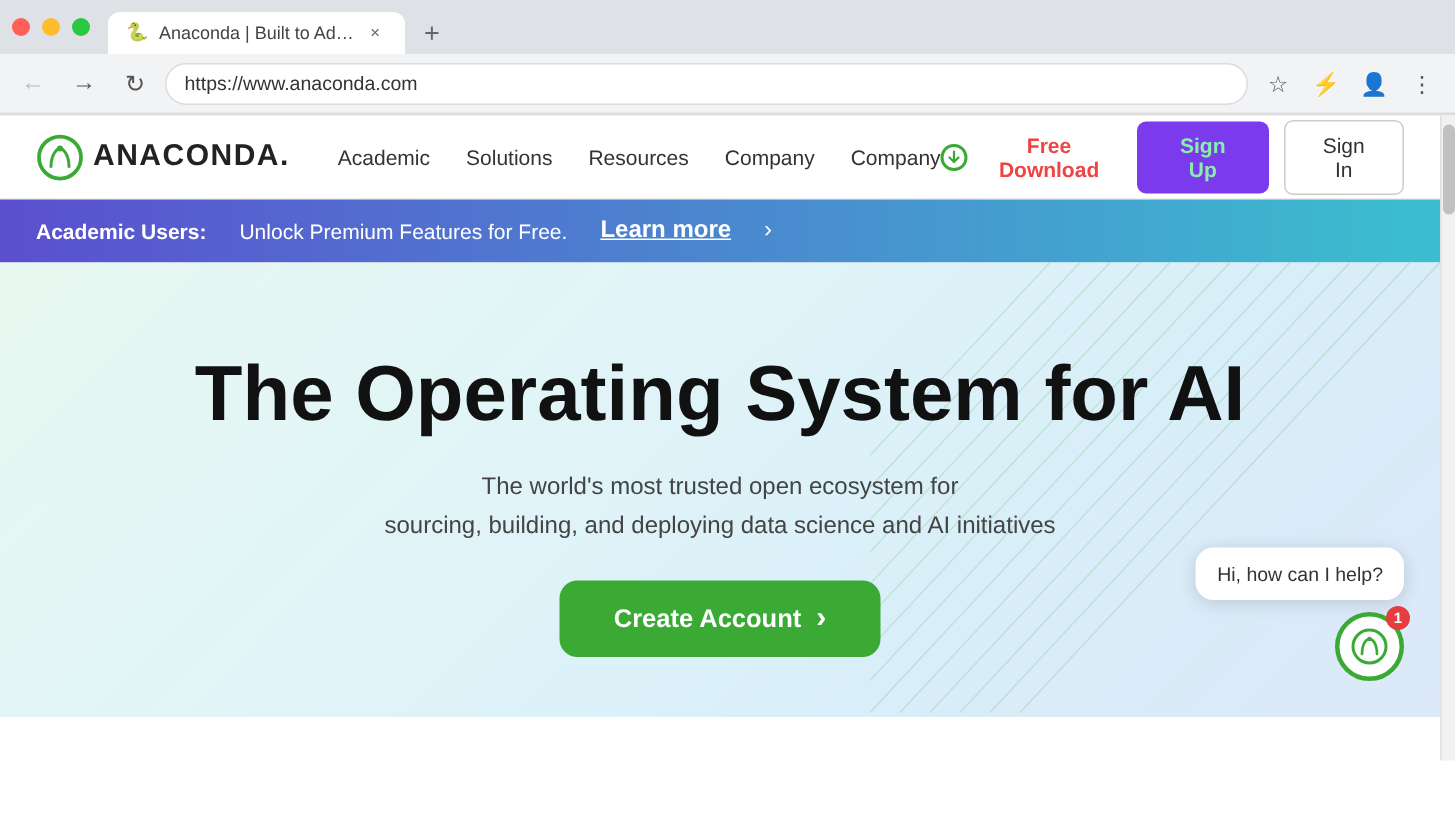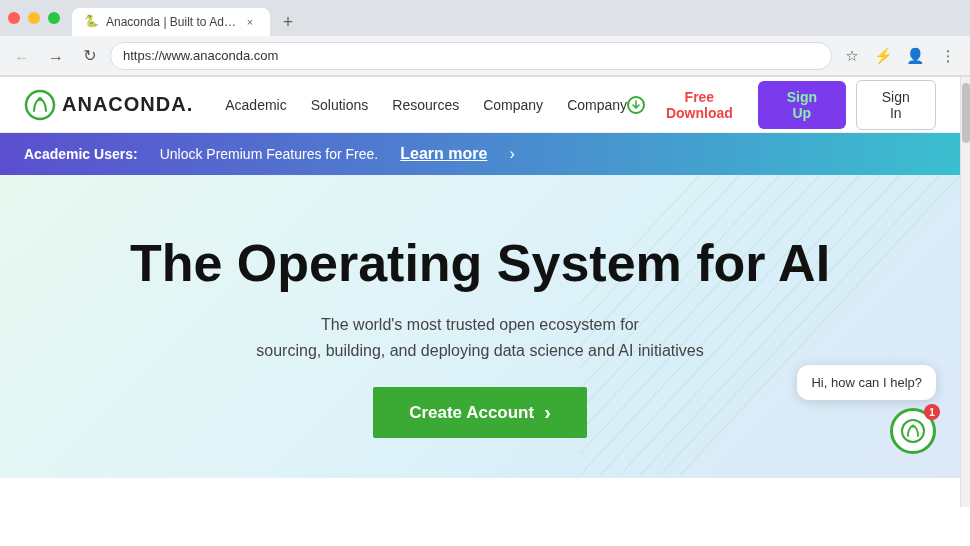--- a/index.html
+++ b/index.html
@@ -53,21 +53,21 @@
     .banner-text { color: #fff; font-size: 14px; }
     .banner-bold { font-weight: 700; }
     .banner-link { color: #fff; font-weight: 600; text-decoration: underline; cursor: pointer; }
     .banner-arrow { color: #fff; font-size: 16px; }
 
     
     .hero { position: relative; background: linear-gradient(135deg, #e8f8f0 0%, #e0f4f8 40%, #d8eef8 70%, #dce8f8 100%); padding: 60px 24px 40px 24px; text-align: center; min-height: 300px; overflow: hidden; }
     .hero-lines { position: absolute; top: 0; right: 0; width: 380px; height: 100%; opacity: 0.5; }
     .hero-title { font-size: 52px; font-weight: 800; color: #111; line-height: 1.1; margin-bottom: 20px; position: relative; z-index: 1; }
     .hero-subtitle { font-size: 16px; color: #444; line-height: 1.6; margin-bottom: 24px; position: relative; z-index: 1; }
-    .create-account-btn { display: inline-flex; align-items: center; gap: 10px; background: #3aaa35; color: #fff; border: none; border-radius: 2px; padding: 14px 36px; font-size: 17px; font-weight: 700; cursor: pointer; position: relative; z-index: 1; }
+    .create-account-btn { display: inline-flex; align-items: center; gap: 10px; background: #3aaa35; color: #fff; border: none; border-radius: 12px; padding: 14px 36px; font-size: 17px; font-weight: 700; cursor: pointer; position: relative; z-index: 1; }
 
     
     .chat-widget { position: absolute; right: 24px; bottom: 24px; }
     .chat-bubble { background: #fff; border-radius: 12px; padding: 10px 14px; font-size: 13px; color: #333; box-shadow: 0 2px 12px rgba(0,0,0,0.15); margin-bottom: 8px; white-space: nowrap; }
     .chat-avatar { width: 46px; height: 46px; margin-left: auto; position: relative; }
     .chat-avatar-ring { width: 46px; height: 46px; border-radius: 50%; border: 3px solid #3aaa35; display: flex; align-items: center; justify-content: center; background: #fff; }
     .chat-badge { position: absolute; top: -4px; right: -4px; background: #e53e3e; color: #fff; border-radius: 50%; width: 16px; height: 16px; font-size: 10px; display: flex; align-items: center; justify-content: center; font-weight: 700; }
   </style>
 </head>
 <body>

